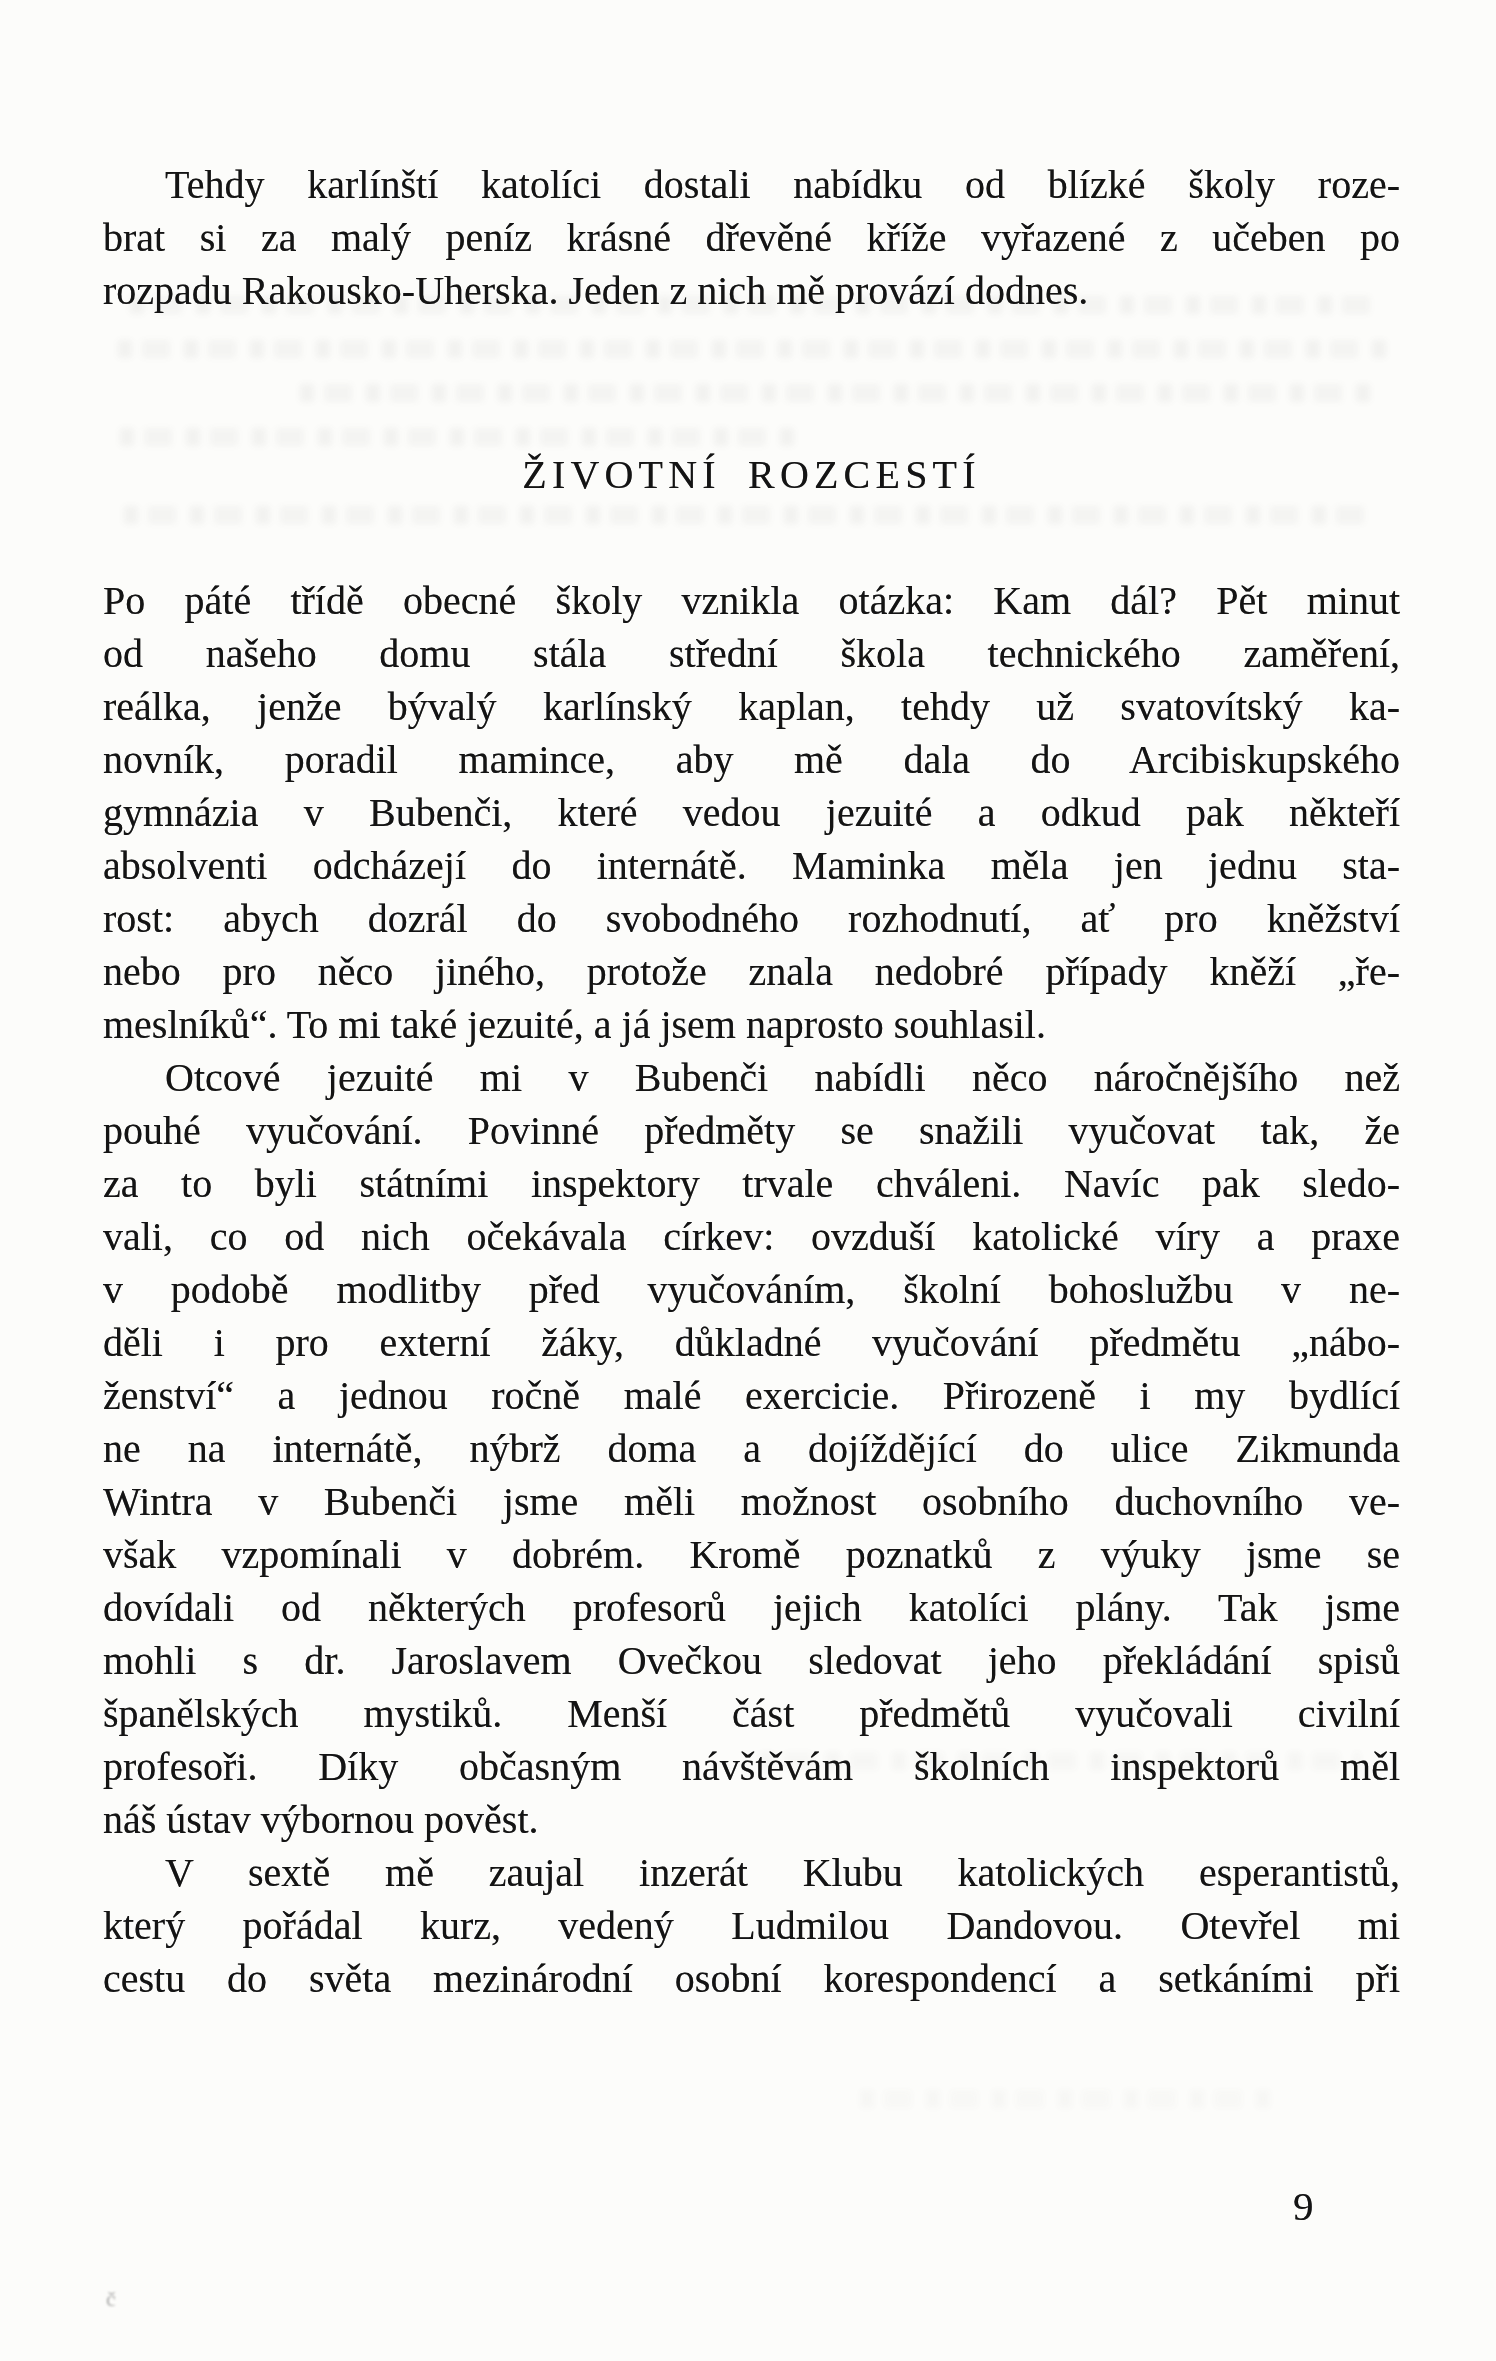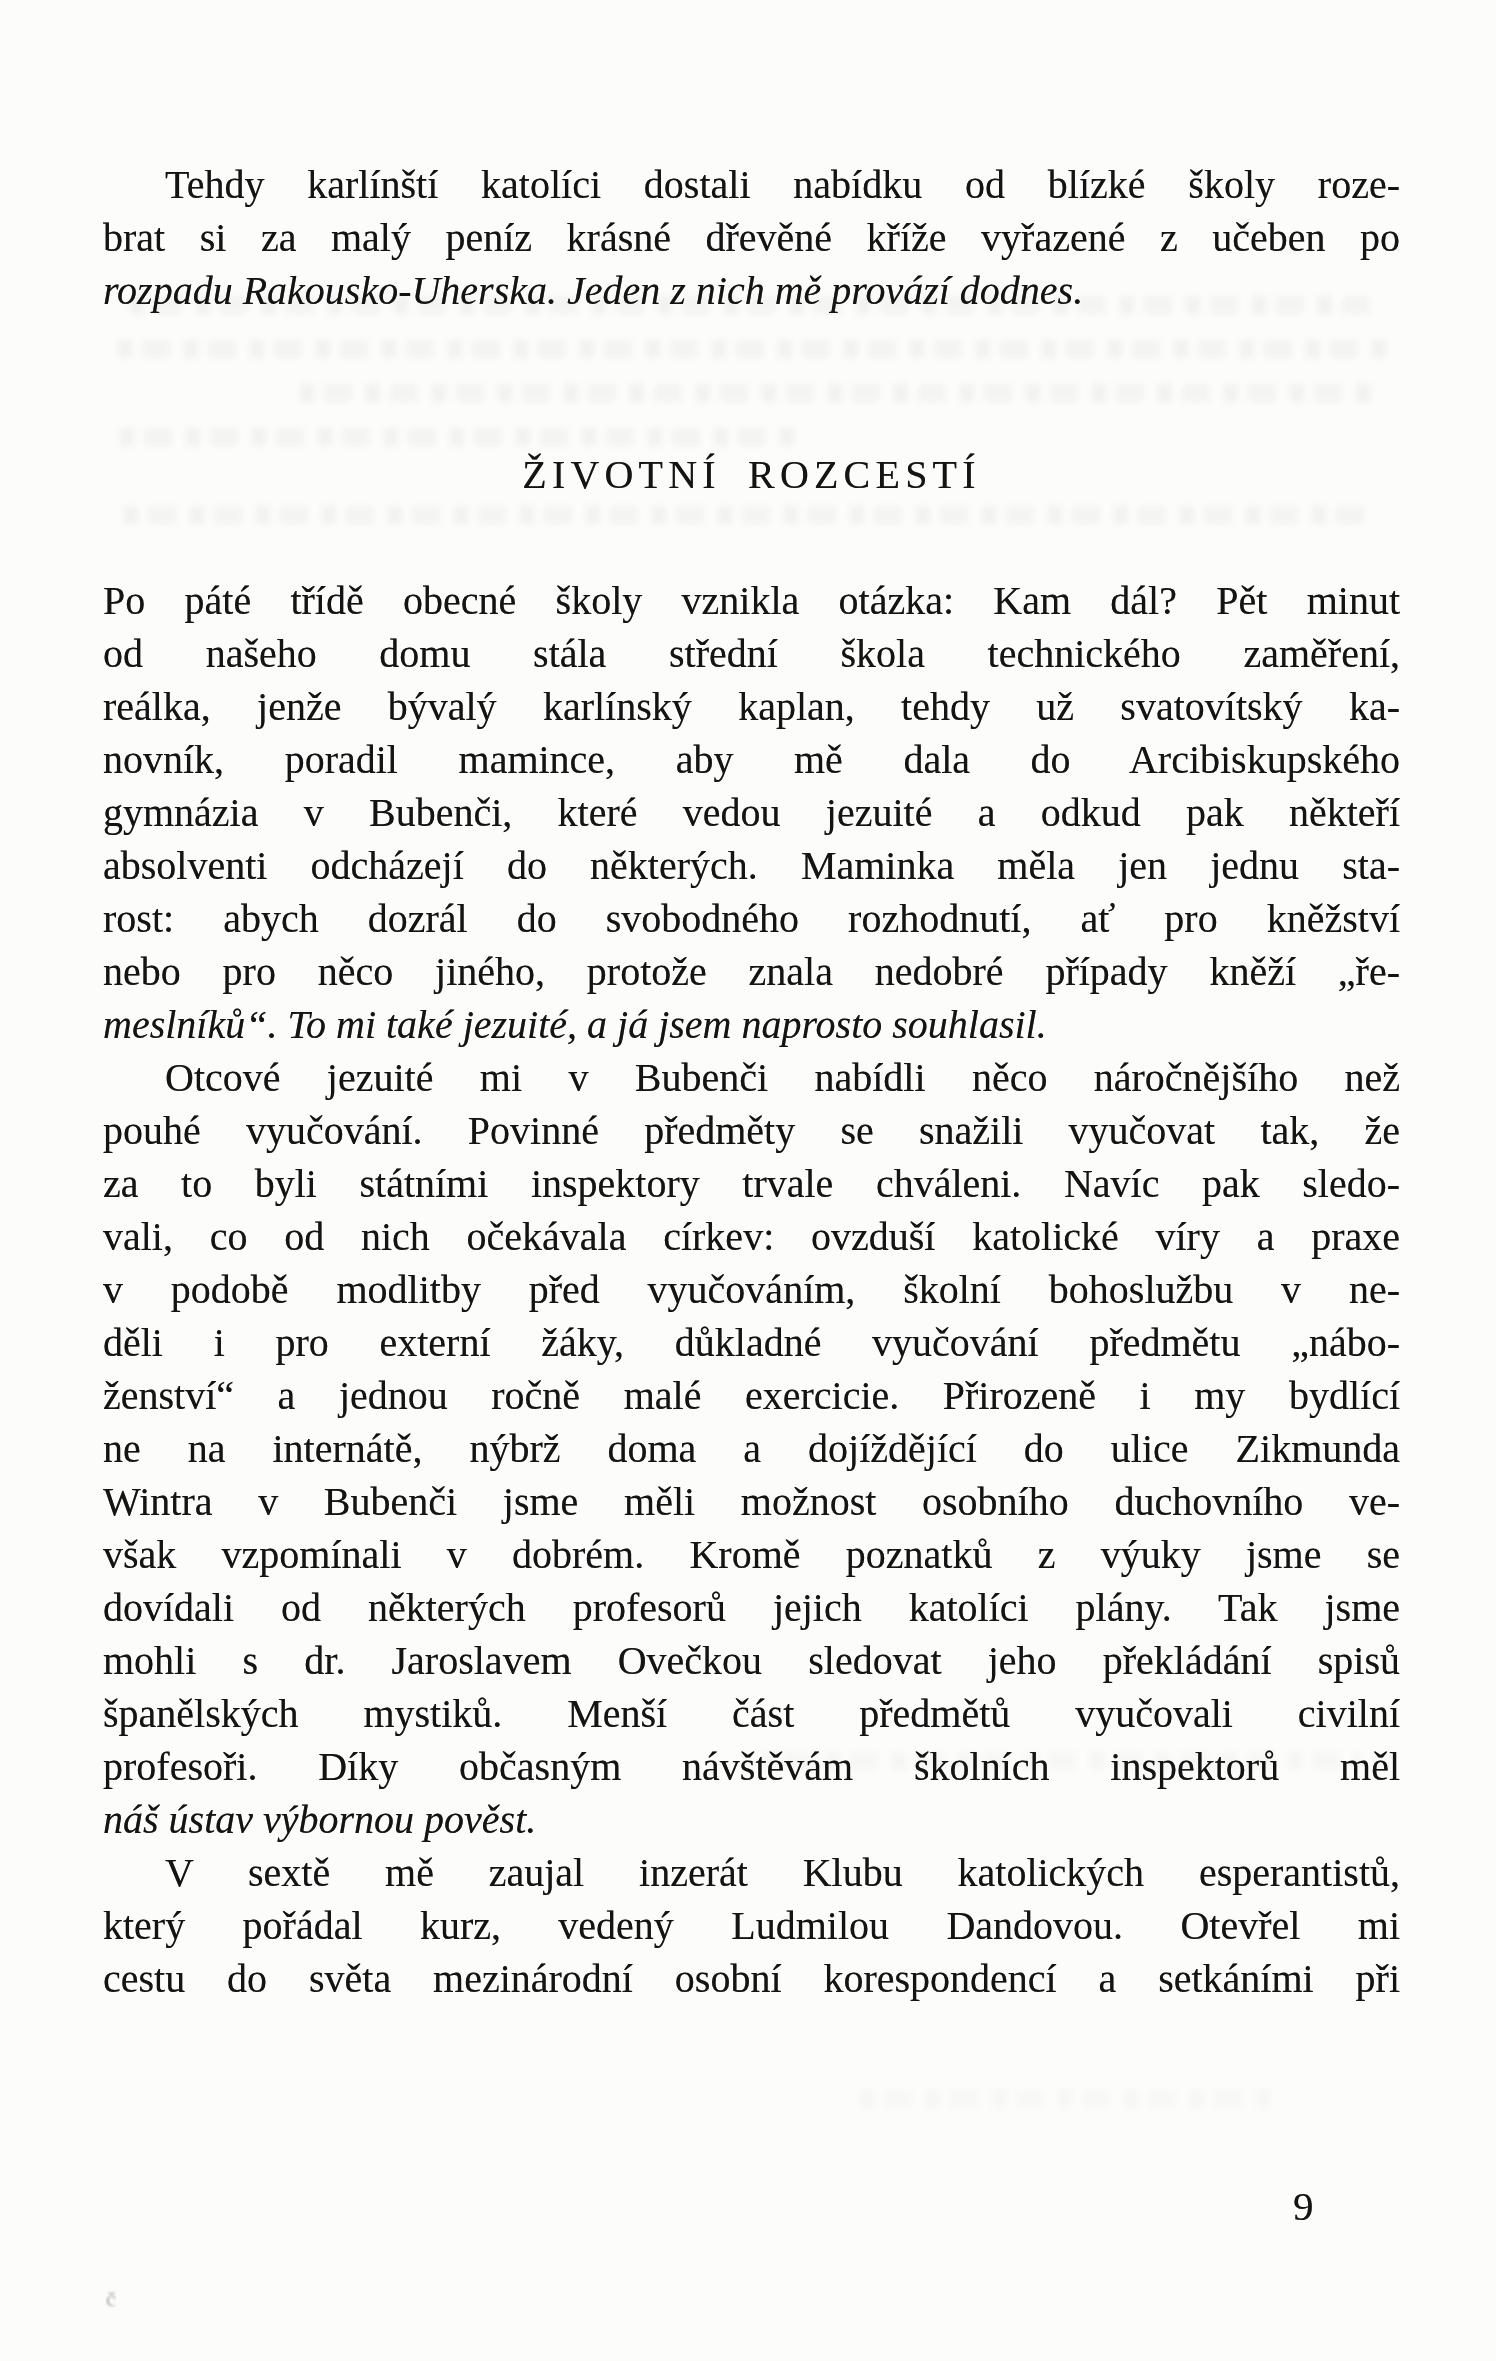--- a/index.html
+++ b/index.html
@@ -28,21 +28,20 @@
   .paragraph { margin: 0; }
   .pline {
     white-space: nowrap;          
     white-space: normal;
     text-align: justify;
     text-align-last: justify;
     text-shadow: 0 0 0.6px rgba(10,10,10,0.55);
   }
   .pline.last {
     text-align-last: left;
-    font-style: italic;
   }
   .paragraph.indent .pline:first-child {
     text-indent: 62px;
   }
   .chapter-heading {
     margin: 8px;
     margin-top: 131px;
     margin-bottom: 73px;
     font-size: 40px;
     font-weight: 400;
@@ -97,21 +96,21 @@
         <div class="pline">brat si za malý peníz krásné dřevěné kříže vyřazené z učeben po</div>
         <div class="pline last">rozpadu Rakousko-Uherska. Jeden z nich mě provází dodnes.</div>
       </div>
       <h2 class="chapter-heading">ŽIVOTNÍ ROZCESTÍ</h2>
       <div class="paragraph">
         <div class="pline">Po páté třídě obecné školy vznikla otázka: Kam dál? Pět minut</div>
         <div class="pline">od našeho domu stála střední škola technického zaměření,</div>
         <div class="pline">reálka, jenže bývalý karlínský kaplan, tehdy už svatovítský ka-</div>
         <div class="pline">novník, poradil mamince, aby mě dala do Arcibiskupského</div>
         <div class="pline">gymnázia v Bubenči, které vedou jezuité a odkud pak někteří</div>
-        <div class="pline">absolventi odcházejí do některých. Maminka měla jen jednu sta-</div>
+        <div class="pline">absolventi odcházejí do internátě. Maminka měla jen jednu sta-</div>
         <div class="pline">rost: abych dozrál do svobodného rozhodnutí, ať pro kněžství</div>
         <div class="pline">nebo pro něco jiného, protože znala nedobré případy kněží „ře-</div>
         <div class="pline last">meslníků“. To mi také jezuité, a já jsem naprosto souhlasil.</div>
       </div>
       <div class="paragraph indent">
         <div class="pline">Otcové jezuité mi v Bubenči nabídli něco náročnějšího než</div>
         <div class="pline">pouhé vyučování. Povinné předměty se snažili vyučovat tak, že</div>
         <div class="pline">za to byli státními inspektory trvale chváleni. Navíc pak sledo-</div>
         <div class="pline">vali, co od nich očekávala církev: ovzduší katolické víry a praxe</div>
         <div class="pline">v podobě modlitby před vyučováním, školní bohoslužbu v ne-</div>

